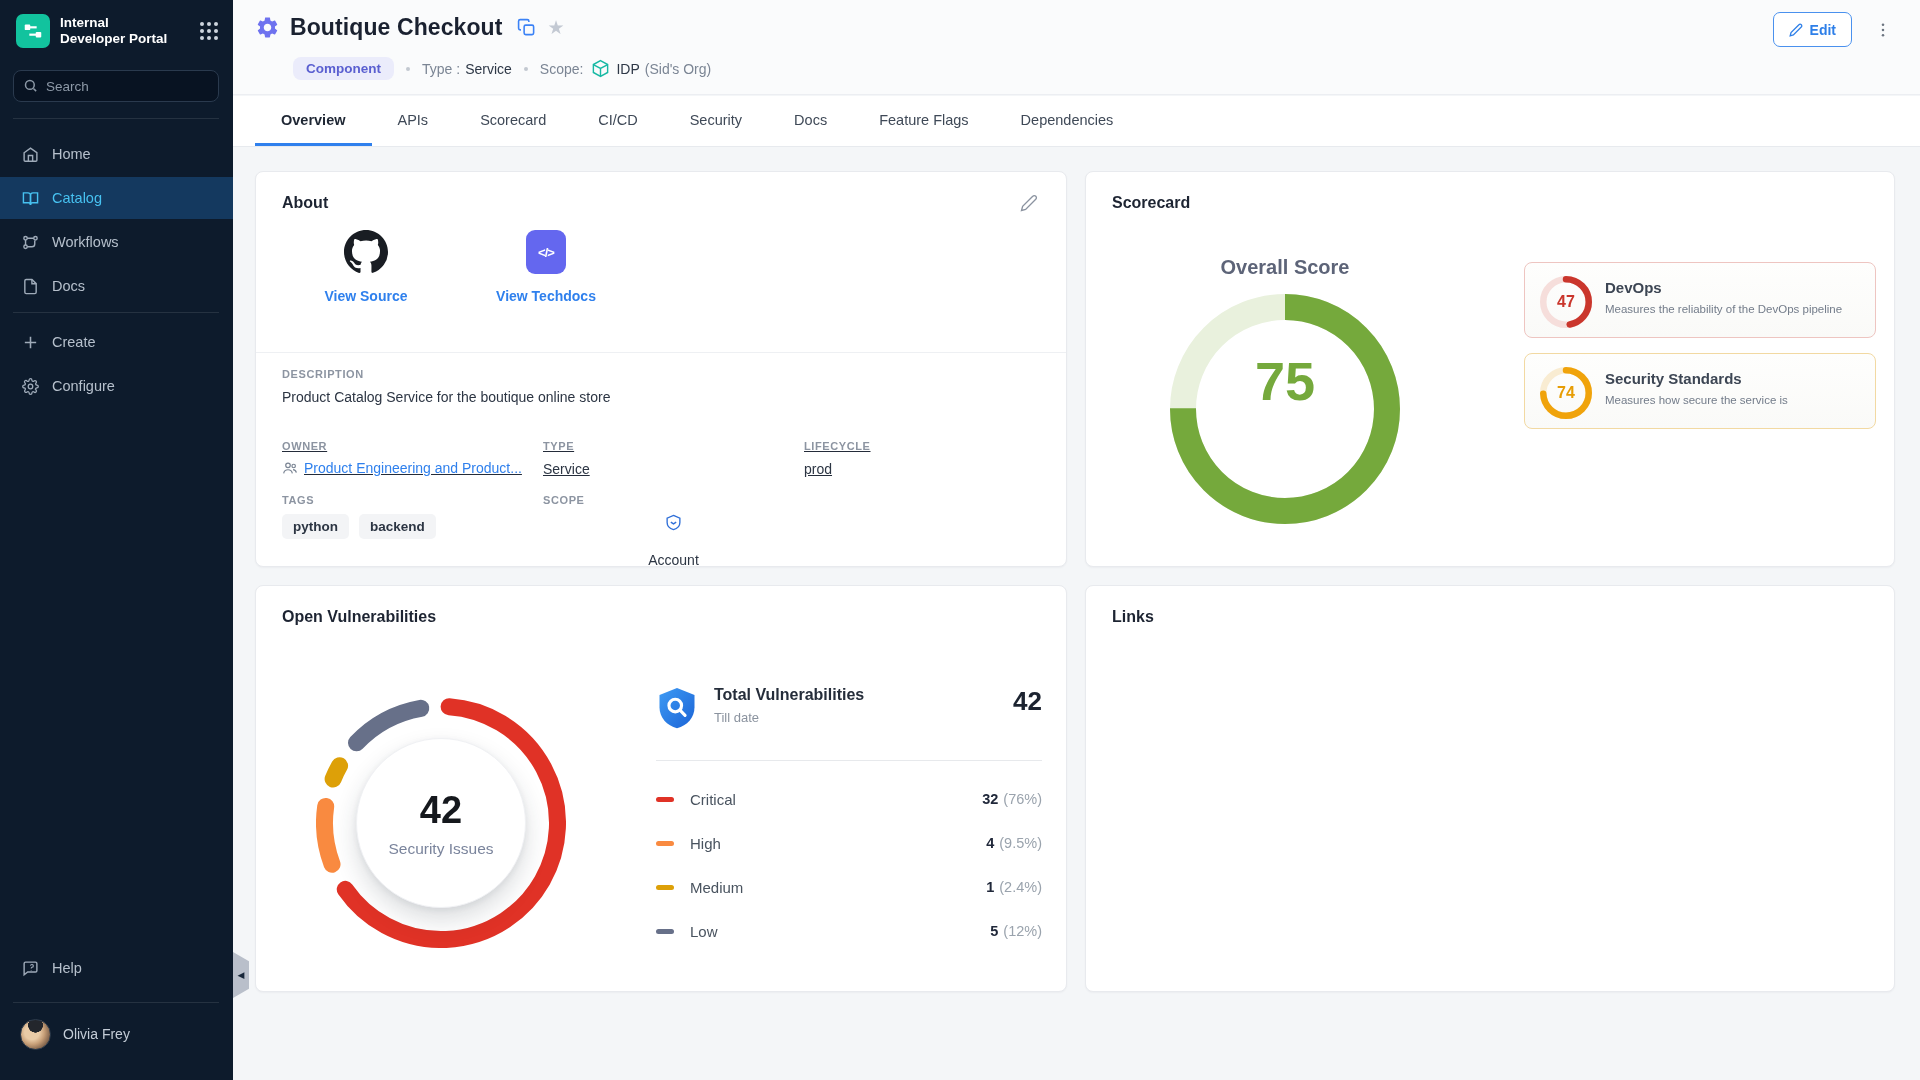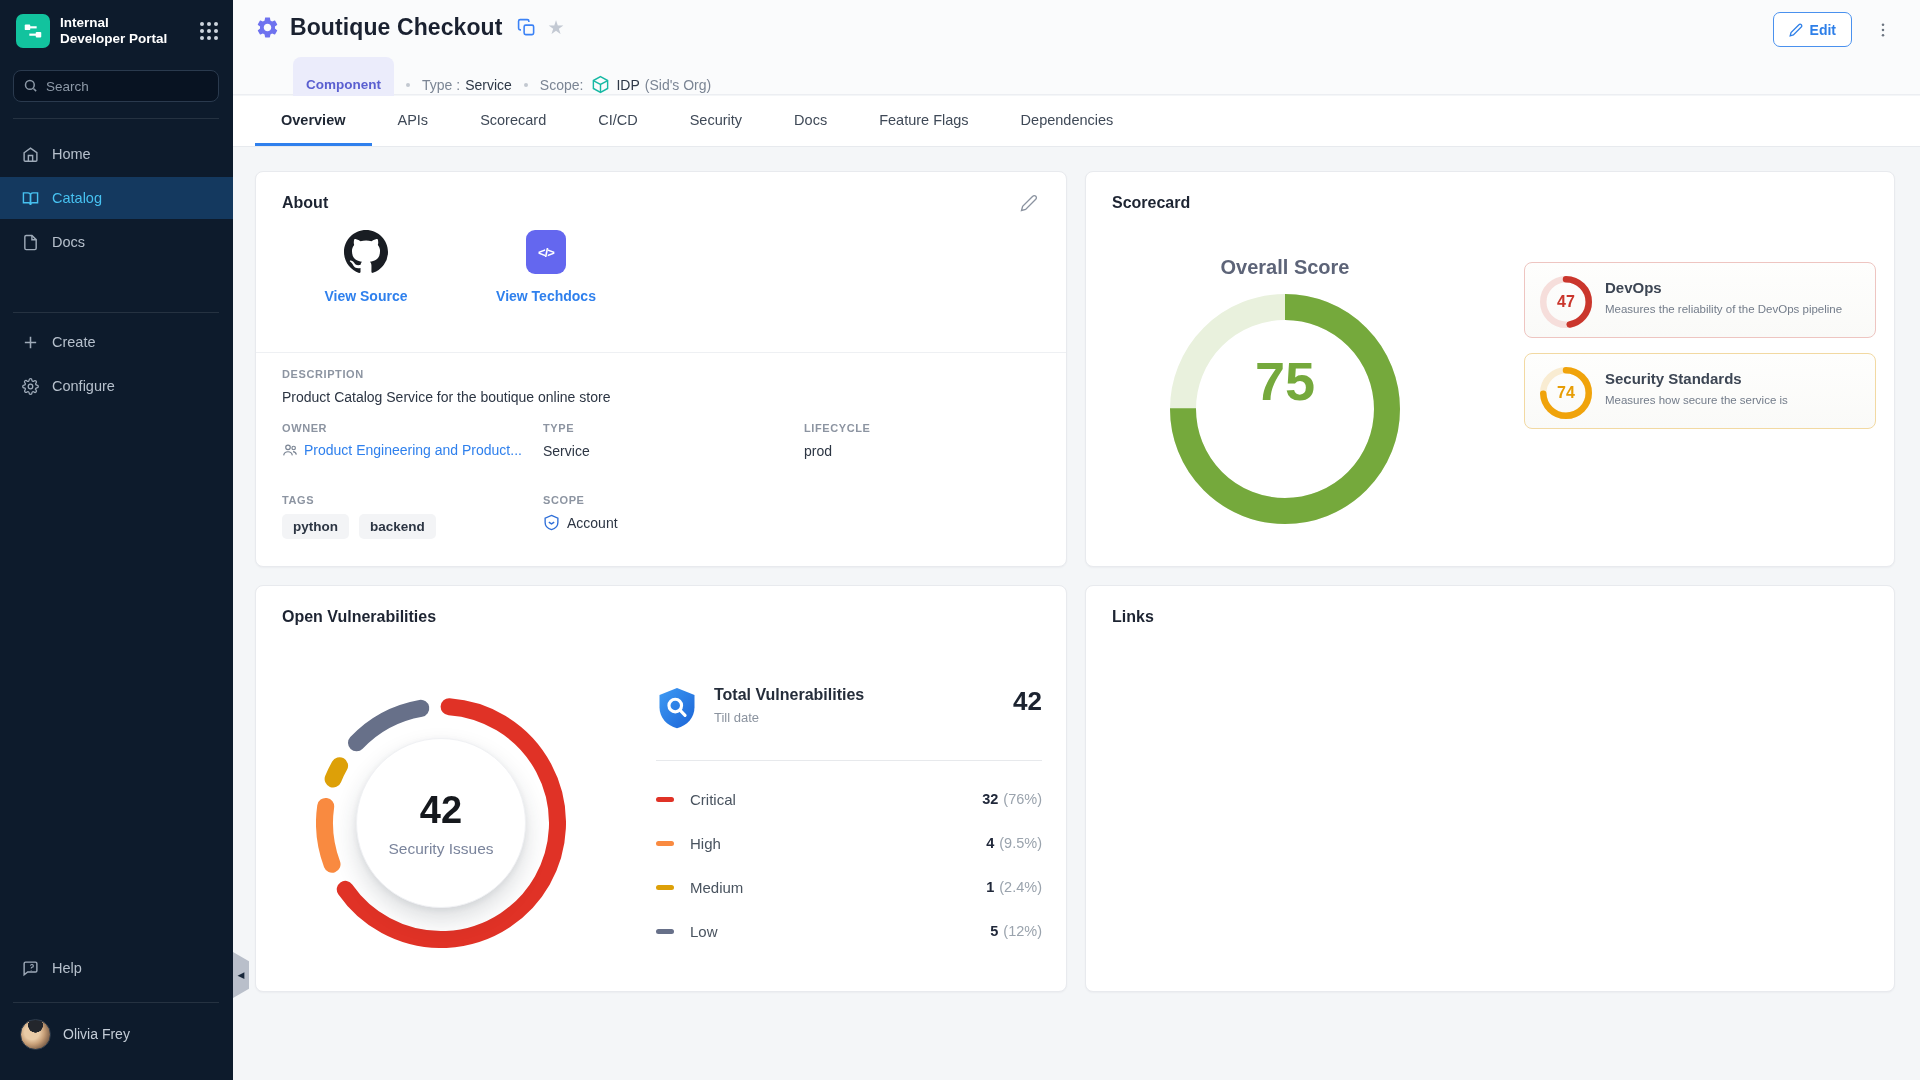--- a/index.html
+++ b/index.html
@@ -37,21 +37,21 @@
     color:#18273a; font-size:9px; cursor:pointer; z-index:6; }
 
   
   .main { position:absolute; left:233px; top:0; width:1687px; height:1080px; }
   .page-header { position:absolute; left:0; top:0; width:100%; height:95px; background:#fafbfc; border-bottom:1px solid #eceef2; }
   .title-row { position:absolute; left:22px; top:14px; display:flex; align-items:center; }
   .page-title { font-size:23px; font-weight:700; color:#1a2130; margin-left:10px; letter-spacing:.1px; }
   .copy-icon { margin-left:14px; cursor:pointer; }
   .star-icon { margin-left:12px; color:#c3c9d3; font-size:19px; cursor:pointer; line-height:1; }
   .sub-row { position:absolute; left:60px; top:57px; display:flex; align-items:center; font-size:14px; }
-  .badge { background:#ebecfb; color:#5a5fd0; font-weight:600; padding:20px 13px; border-radius:8px; font-size:13.5px; }
+  .badge { background:#ebecfb; color:#5a5fd0; font-weight:600; padding:4px 13px; border-radius:8px; font-size:13.5px; }
   .dot-sep { width:4px; height:4px; border-radius:50%; background:#c2c8d0; margin:0 12px; }
   .muted { color:#7b8594; }
   .dark-val { color:#2e3847; margin-left:5px; }
   .scope-wrap { display:flex; align-items:center; }
   .scope-wrap svg { margin:0 6px 0 8px; }
   .hdr-actions { position:absolute; right:28px; top:12px; display:flex; align-items:center; }
   .edit-btn { display:flex; align-items:center; gap:7px; height:35px; padding:0 15px; background:#ffffff;
     border:1.5px solid #4a91ee; border-radius:7px; color:#2e7fe8; font-weight:700; font-size:14px; cursor:pointer; }
   .kebab { margin-left:22px; cursor:pointer; display:flex; }
 
@@ -66,26 +66,26 @@
   
   .card-about { left:22px; top:24px; width:812px; height:396px; }
   .about-links { position:absolute; left:40px; top:58px; display:flex; gap:40px; }
   .about-link { width:140px; display:flex; flex-direction:column; align-items:center; cursor:pointer; }
   .about-link .al-label { margin-top:14px; color:#2f80ed; font-weight:700; font-size:14px; }
   .techdocs-box { width:40px; height:44px; border-radius:9px; background:#6467ef; display:flex; align-items:center; justify-content:center; }
   .about-div { position:absolute; left:0; top:180px; width:100%; height:1px; background:#eef0f3; }
   .sec-label { font-size:11px; font-weight:700; color:#8c94a1; letter-spacing:.6px; }
   .sec-value { font-size:14px; color:#2c3543; margin-top:9px; }
   .desc-block { position:absolute; left:26px; top:196px; }
-  .meta-grid { position:absolute; left:26px; top:250px; display:grid; grid-template-columns:261px 261px 261px; }
+  .meta-grid { position:absolute; left:26px; top:268px; display:grid; grid-template-columns:261px 261px 261px;text-decoration:underline; }
   .owner-link { display:flex; align-items:center; gap:6px; color:#2f80ed; font-size:14px; margin-top:8px; cursor:pointer; }
   .tags-grid { position:absolute; left:26px; top:322px; display:grid; grid-template-columns:261px 261px; }
   .chips { display:flex; gap:10px; margin-top:8px; }
   .chip { background:#f3f4f6; border-radius:5px; padding:5px 11px; font-size:13.5px; font-weight:600; color:#2c3543; cursor:pointer; }
-  .scope-val { display:flex; align-items:center; gap:7px; margin-top:8px; font-size:14px; color:#2c3543; }
+  .scope-val { display:flex; align-items:center; gap:21px; margin-top:8px; font-size:14px; color:#2c3543;flex-direction:column; }
   .pencil-btn { position:absolute; right:28px; top:22px; cursor:pointer; }
 
   
   .card-score { left:852px; top:24px; width:810px; height:396px; }
   .overall-label { position:absolute; left:84px; top:84px; width:230px; text-align:center; font-size:20px; font-weight:600; color:#5d6478; }
   .overall-donut { position:absolute; left:84px; top:122px; width:230px; height:230px; }
   .overall-num { position:absolute; left:84px; top:178px; width:230px; text-align:center; font-size:54px; font-weight:700; color:#75a93c; }
   .score-items { position:absolute; left:438px; top:90px; width:352px; display:flex; flex-direction:column; gap:15px; }
   .score-item { position:relative; height:76px; border-radius:8px; border:1px solid; background:linear-gradient(180deg,#fefefd, #fafaf8); cursor:pointer; }
   .mini-ring { position:absolute; left:15px; top:13px; width:52px; height:52px; }
@@ -172,20 +172,29 @@
       </div>
       <div class="nav-item active">
         <svg width="17" height="17" viewBox="0 0 24 24" fill="none" stroke-width="2">
           <path d="M2 4h6.5A3.5 3.5 0 0 1 12 7.5V21a3 3 0 0 0-3-3H2z"></path>
             <path d="M22 4h-6.5A3.5 3.5 0 0 0 12 7.5V21a3 3 0 0 1 3-3h7z"></path>
         </svg>
         <span class="lbl">Catalog</span>
       </div>
       <div class="nav-item">
         <svg width="17" height="17" viewBox="0 0 24 24" fill="none" stroke-width="2">
+          <circle cx="5" cy="6" r="2.4"></circle>
+            <circle cx="19" cy="6" r="2.4"></circle>
+            <circle cx="5" cy="18" r="2.4"></circle>
+          <path d="M7.4 6h9.2M5 8.4v7.2M7.4 18H14a4 4 0 0 0 4-4v-5"></path>
+        </svg>
+        <span class="lbl">Workflows</span>
+      </div>
+      <div class="nav-item">
+        <svg width="17" height="17" viewBox="0 0 24 24" fill="none" stroke-width="2">
           <path d="M14 2H6a2 2 0 0 0-2 2v16a2 2 0 0 0 2 2h12a2 2 0 0 0 2-2V8z"></path>
             <path d="M14 2v6h6"></path>
         </svg>
         <span class="lbl">Docs</span>
       </div>
     </nav>
 
     <div class="side-div" style="top:312px"></div>
 
     <nav class="nav2">

